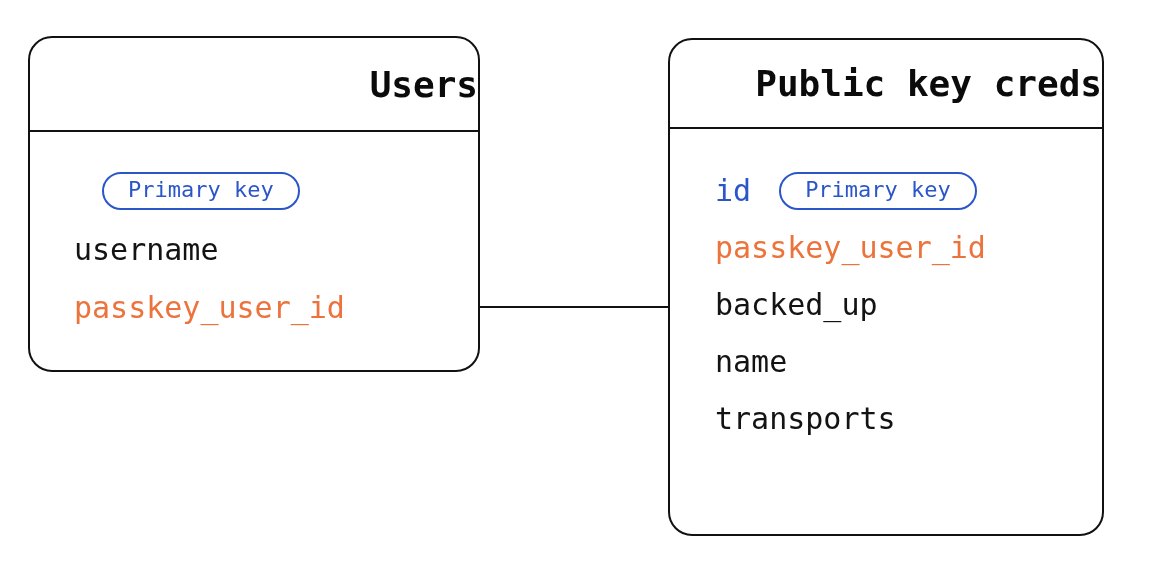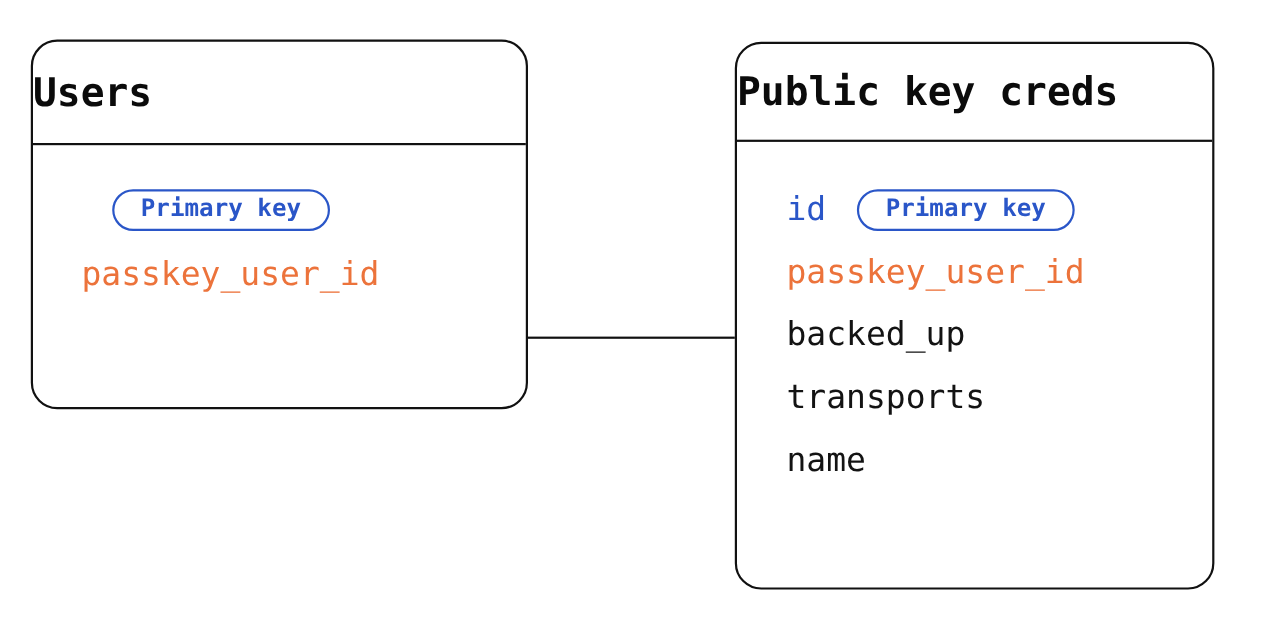--- a/index.html
+++ b/index.html
@@ -22,21 +22,21 @@
     background: #ffffff;
   }
   .t-users { left: 28px;  top: 36px; width: 452px; height: 336px; }
   .t-creds { left: 668px; top: 38px; width: 436px; height: 498px; }
 
   .table-header {
     box-sizing: content-box;
     border-bottom: 2px solid var(--stroke, #111111);
     display: flex;
     align-items: center;
-    justify-content: flex-start;
+    justify-content: flex-end;
   }
   .t-users .table-header { height: 92px; }
   .t-creds .table-header { height: 87px; }
 
   .table-title {
     font-weight: bold;
     font-size: 36px;
     color: #0b0b0b;
     white-space: nowrap;
   }
@@ -54,21 +54,21 @@
   .t-users .field-row { height: 58px; }
   .t-creds .field-row { height: 57px; text-align: center; }
 
   .field-row.pk .field-name { color: var(--primary-blue, #2a56c8); }
   .field-row.fk .field-name { color: var(--foreign-orange, #ec733b); }
 
   .badge {
     margin-left: 28px;
     border: 2px solid var(--primary-blue, #2a56c8);
     color: var(--primary-blue, #2a56c8);
-    font-weight: bold;
+    font-weight: normal;
     font-size: 22px;
     line-height: 1;
     border-radius: 999px;
     padding: 5px 24px 7px 24px;
     white-space: nowrap;
   }
 
   .connector {
     position: absolute;
     left: 480px;
@@ -84,20 +84,23 @@
 <div>
 
   <div class="table-node t-users">
     <div class="table-header">
       <span class="table-title">Users</span>
     </div>
     <div class="table-body">
       <div class="field-row pk">
         <span class="badge">Primary key</span>
       </div>
+      <div class="field-row">
+        <span class="field-name">username</span>
+      </div>
       <div class="field-row fk">
         <span class="field-name">passkey_user_id</span>
       </div>
     </div>
   </div>
 
   <div class="connector"></div>
 
   <div class="table-node t-creds">
     <div class="table-header">
@@ -108,21 +111,21 @@
         <span class="field-name">id</span>
         <span class="badge">Primary key</span>
       </div>
       <div class="field-row fk">
         <span class="field-name">passkey_user_id</span>
       </div>
       <div class="field-row">
         <span class="field-name">backed_up</span>
       </div>
       <div class="field-row">
-        <span class="field-name">transports</span>
+        <span class="field-name">name</span>
       </div>
       <div class="field-row">
-        <span class="field-name">name</span>
+        <span class="field-name">transports</span>
       </div>
     </div>
   </div>
 
 </div>
 
 </body></html>

